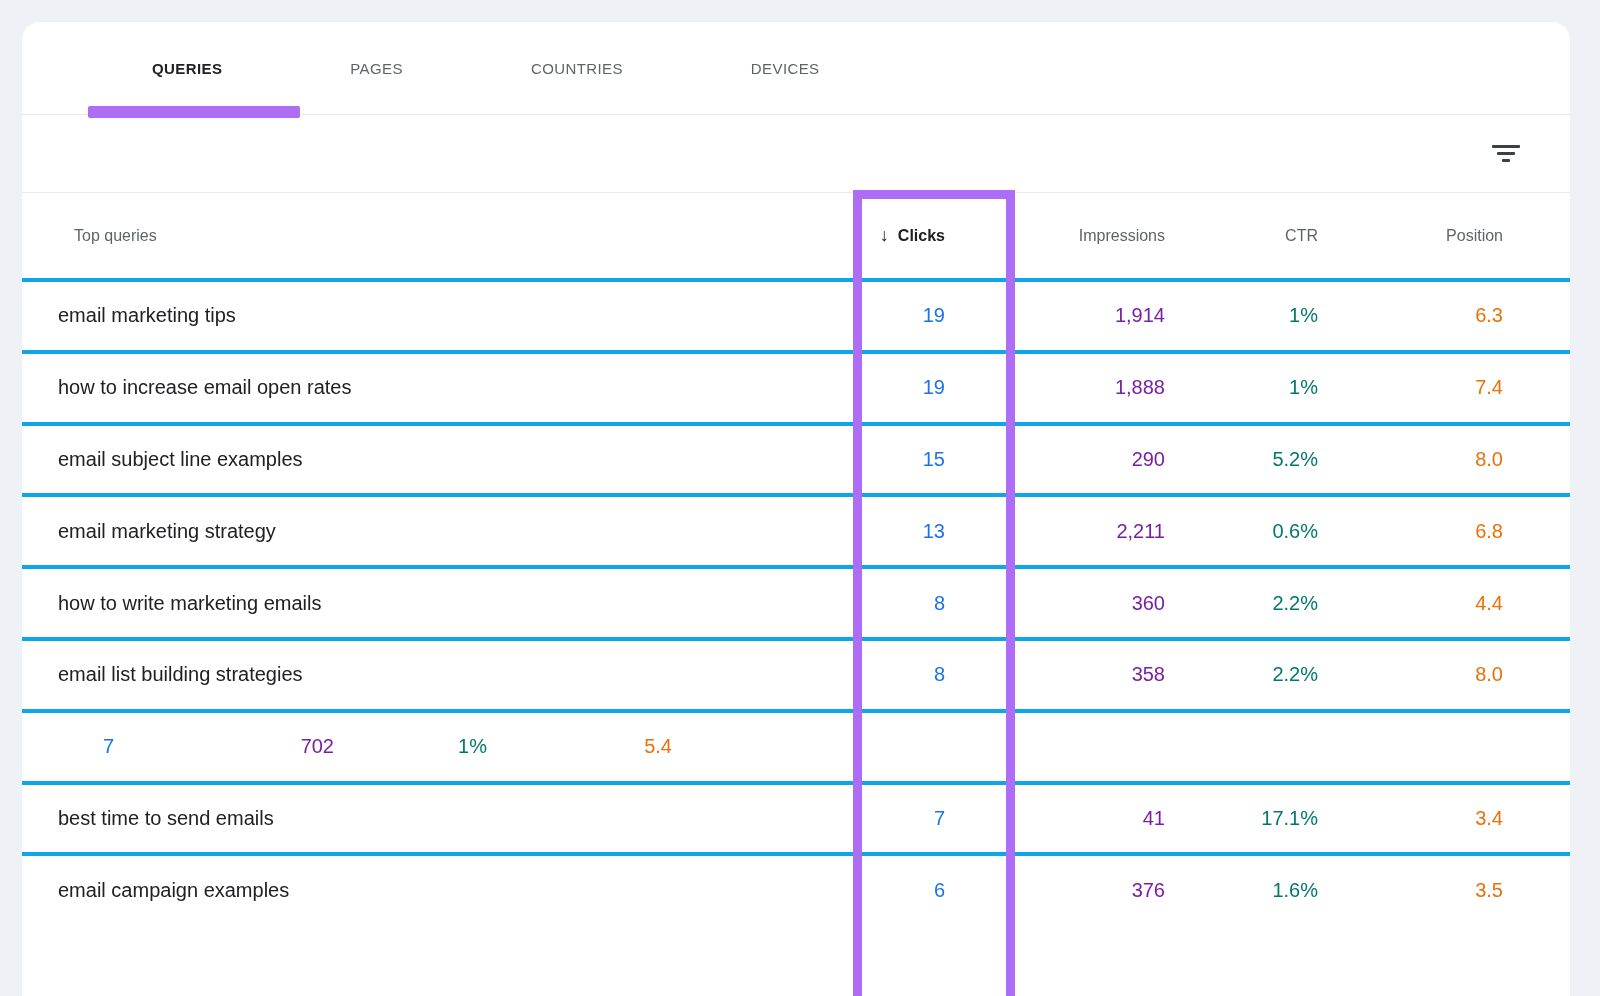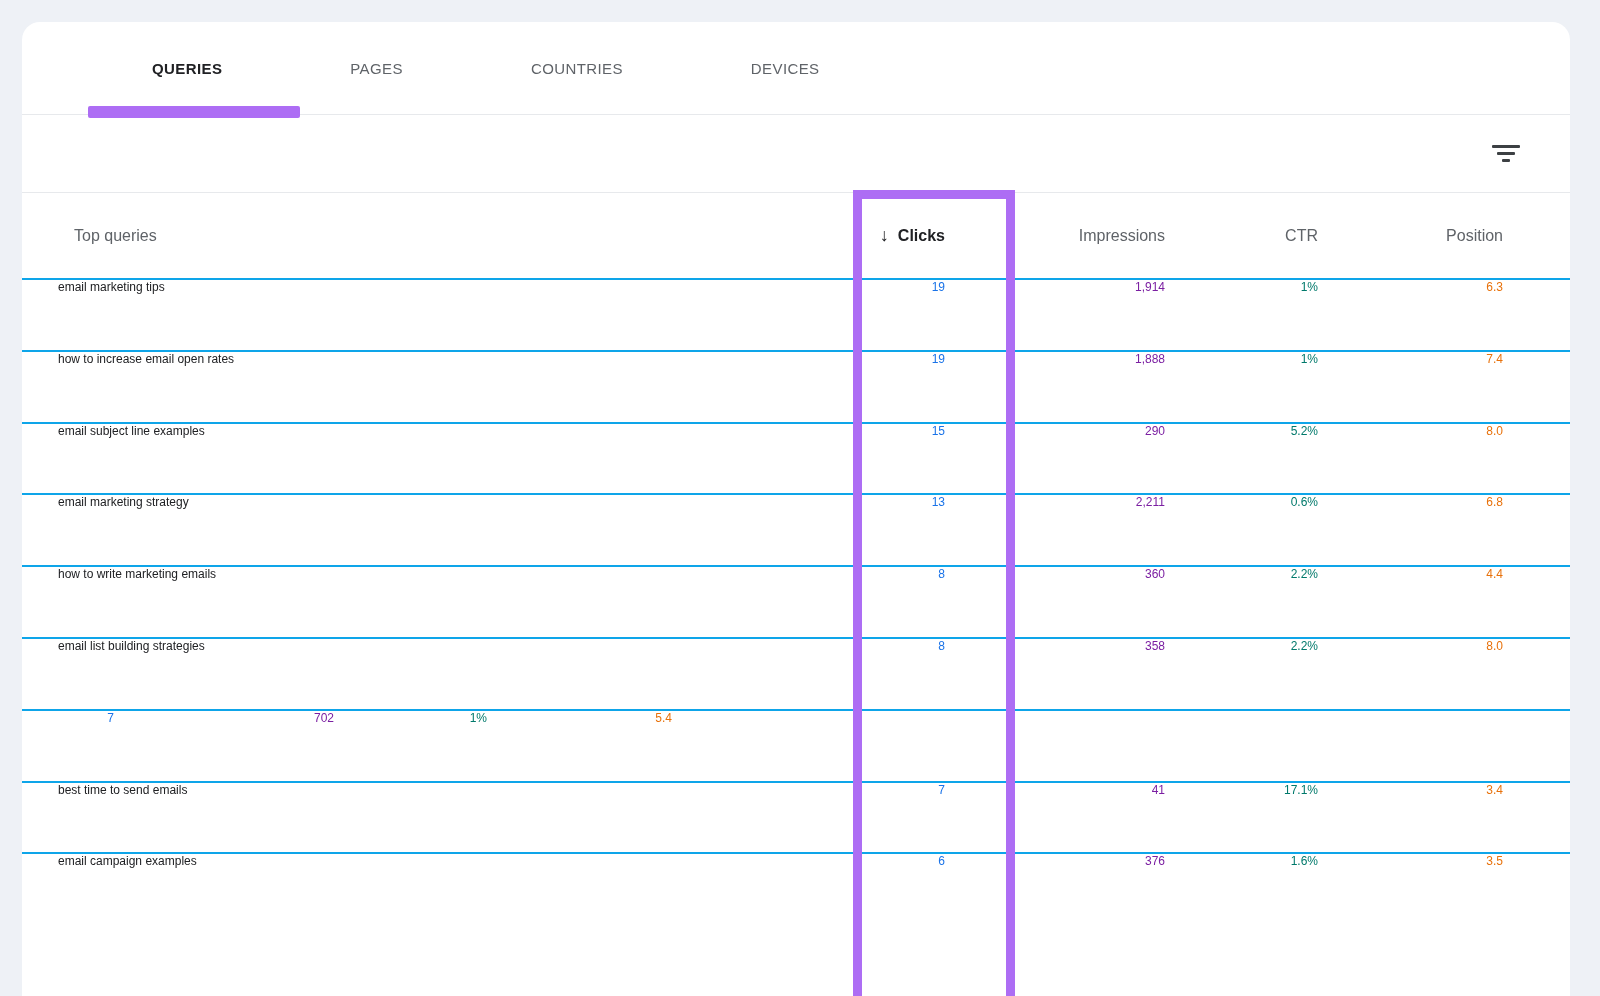--- a/index.html
+++ b/index.html
@@ -70,23 +70,24 @@
   .thead {
     display: flex;
     align-items: center;
     height: 85px;
     font-size: 16px;
     color: #5f6368;
     padding-left: 16px;
   }
   .row {
     display: flex;
+    align-items: center;
     height: 71.8px;
-    border-top: 2px solid #0ea5e9;
-    font-size: 12px;
+    border-top: 4px solid #0ea5e9;
+    font-size: 20px;
     cursor: pointer;
   }
   .col-query { flex: 1; padding-left: 36px; text-align: left; }
   .col-clicks { width: 162px; padding-right: 70px; text-align: right; }
   .col-impr { width: 165px; padding-right: 15px; text-align: right; }
   .col-ctr { width: 153px; padding-right: 15px; text-align: right; }
   .col-pos { width: 237px; padding-right: 67px; text-align: right; }
   .thead .col-clicks {
     color: #202124; font-weight: bold;
     display: flex; align-items: center; justify-content: flex-end; gap: 9px;

